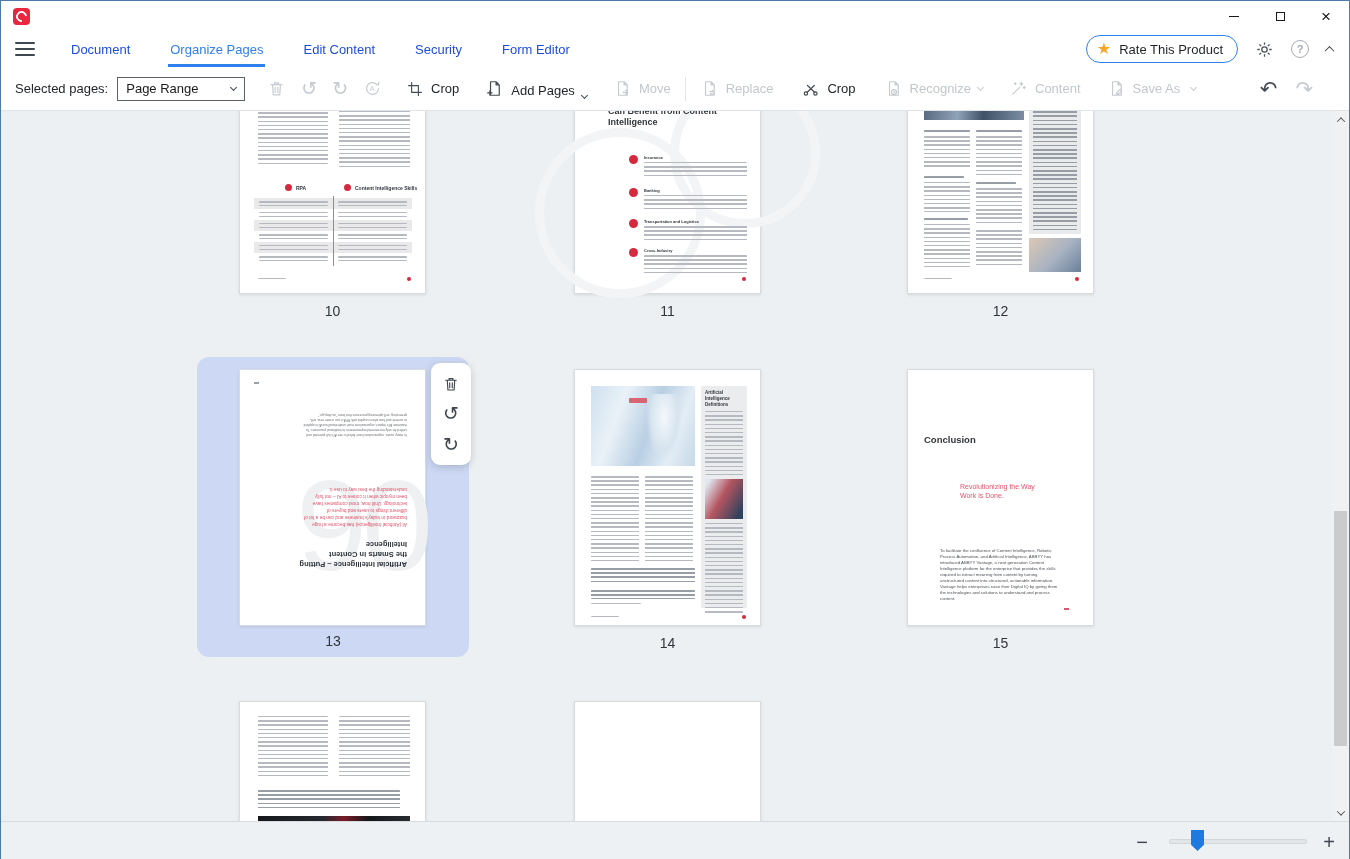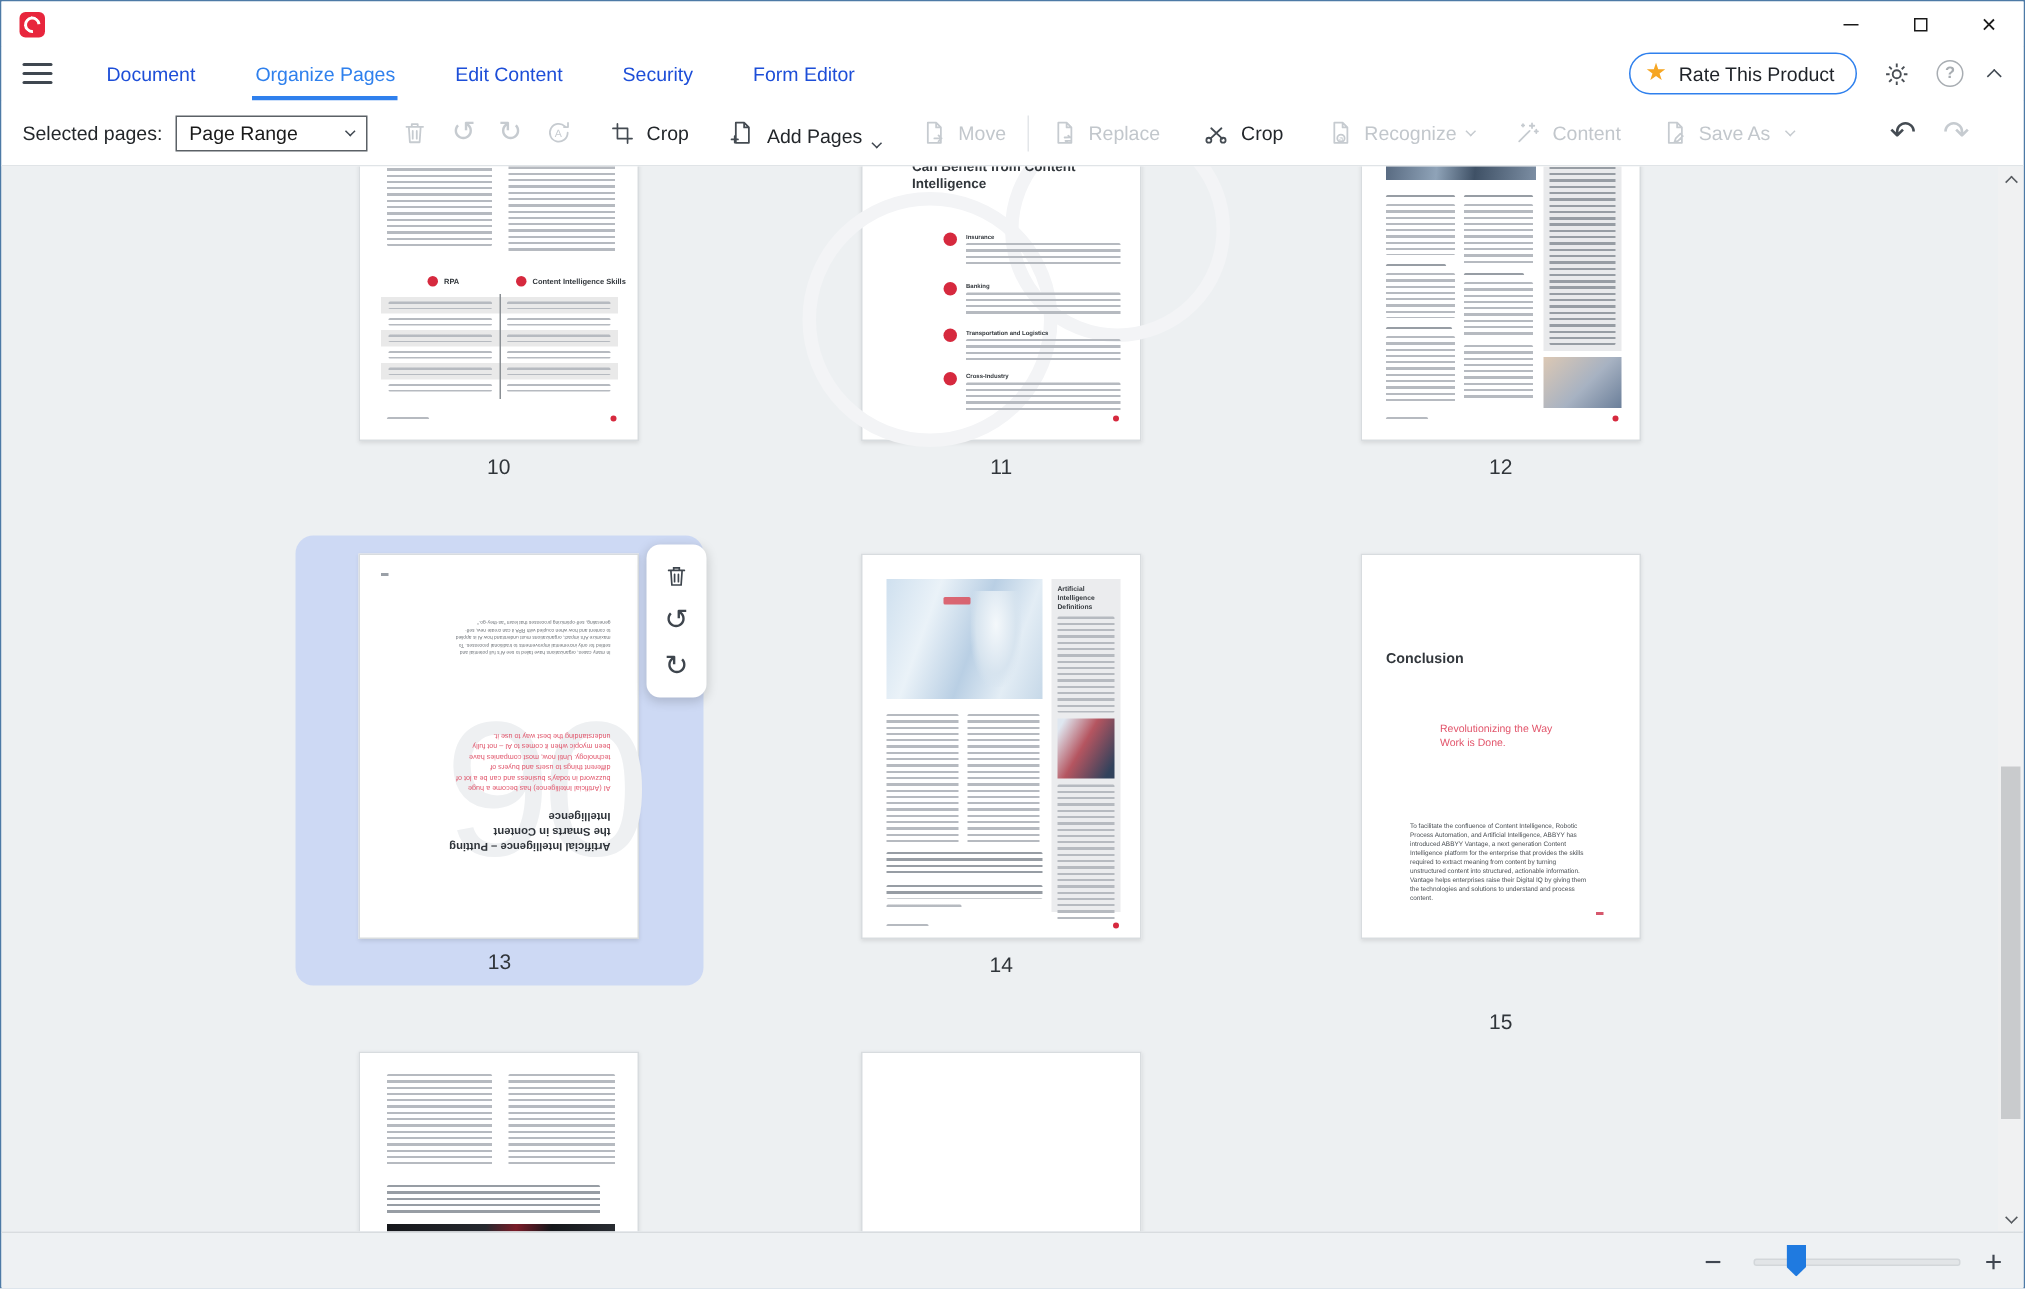--- a/index.html
+++ b/index.html
@@ -424,21 +424,21 @@
       <div class="reddot" style="position:absolute; right:14px; top:245px; width:4px; height:4px;"></div>
     </div>
     <div class="pnum" style="left:573px; top:524px;">14</div>
 
     <div class="thumb" style="left:906px; top:258px;">
       <div class="p15-head">Conclusion</div>
       <div class="p15-red">Revolutionizing the Way Work is Done.</div>
       <div class="p15-body">To facilitate the confluence of Content Intelligence, Robotic Process Automation, and Artificial Intelligence, ABBYY has introduced ABBYY Vantage, a next generation Content Intelligence platform for the enterprise that provides the skills required to extract meaning from content by turning unstructured content into structured, actionable information. Vantage helps enterprises raise their Digital IQ by giving them the technologies and solutions to understand and process content.</div>
       <div style="position:absolute; right:24px; top:238px; width:5px; height:2px; background:#d6586d;"></div>
     </div>
-    <div class="pnum" style="left:906px; top:524px;margin-top:38px;">15</div>
+    <div class="pnum" style="left:906px; top:524px;">15</div>
 
     <div class="thumb" style="left:238px; top:590px;">
       <div class="lines" style="position:absolute; left:18px; top:14px; width:70px; height:62px;"></div>
       <div class="lines" style="position:absolute; left:99px; top:14px; width:71px; height:62px;"></div>
       <div class="lines dark" style="position:absolute; left:18px; top:88px; width:142px; height:20px;"></div>
       <div class="img-block" style="left:18px; top:114px; width:152px; height:30px; background:linear-gradient(100deg,#15171b 0%,#26292f 42%,#7a1c28 55%,#15171b 70%,#2a2e34 100%);"></div>
     </div>
 
     <div class="thumb" style="left:573px; top:590px;"></div>
 

